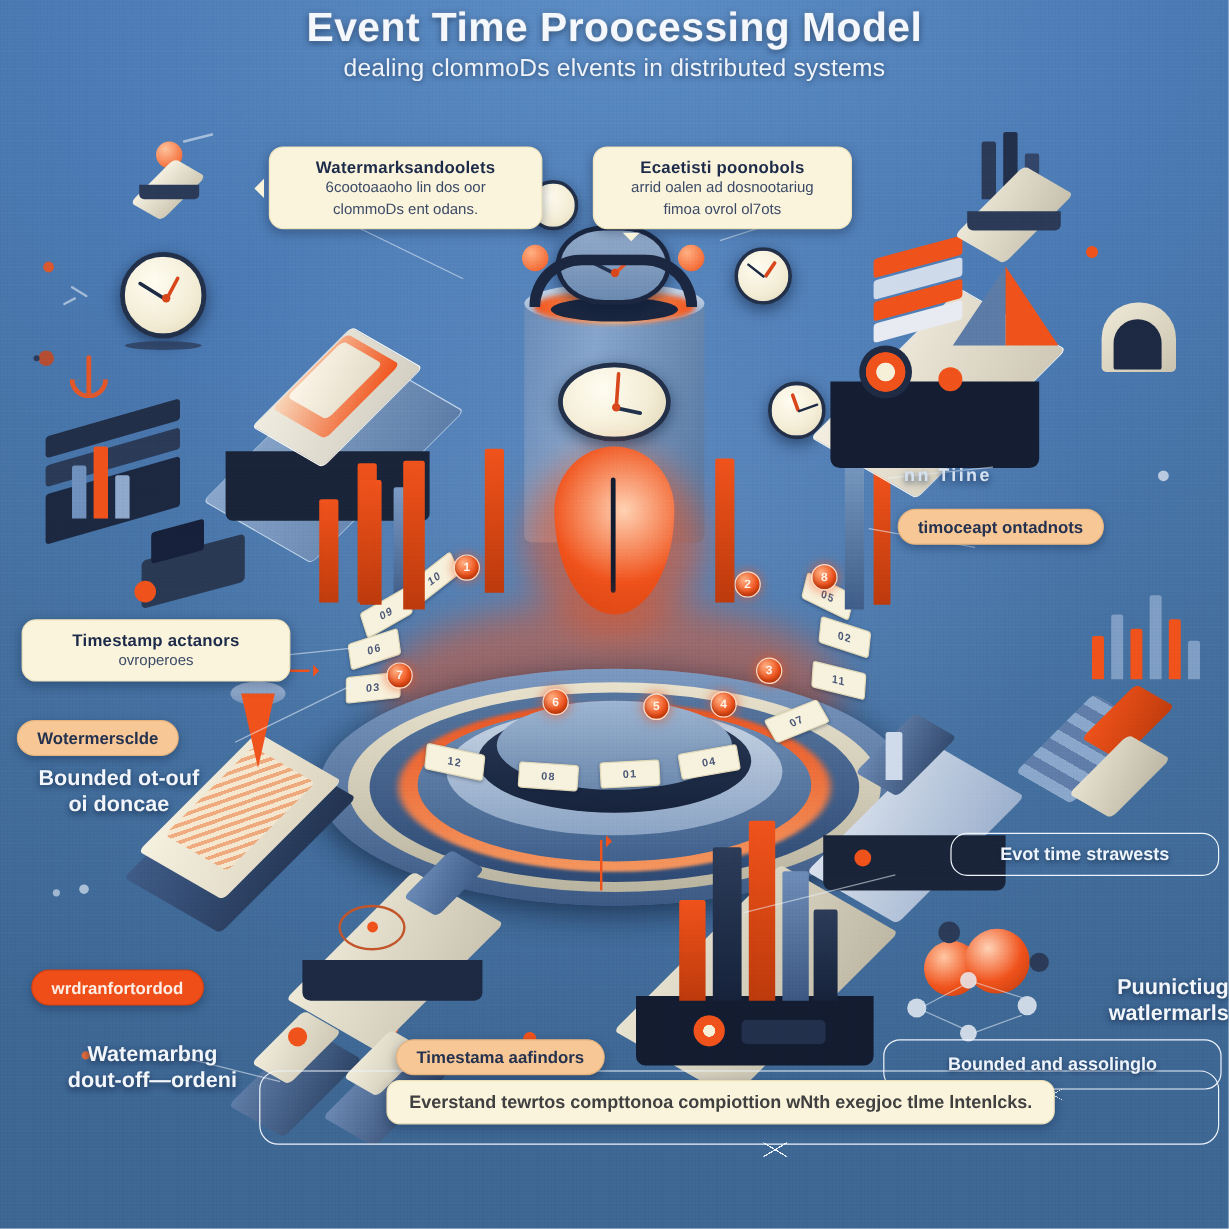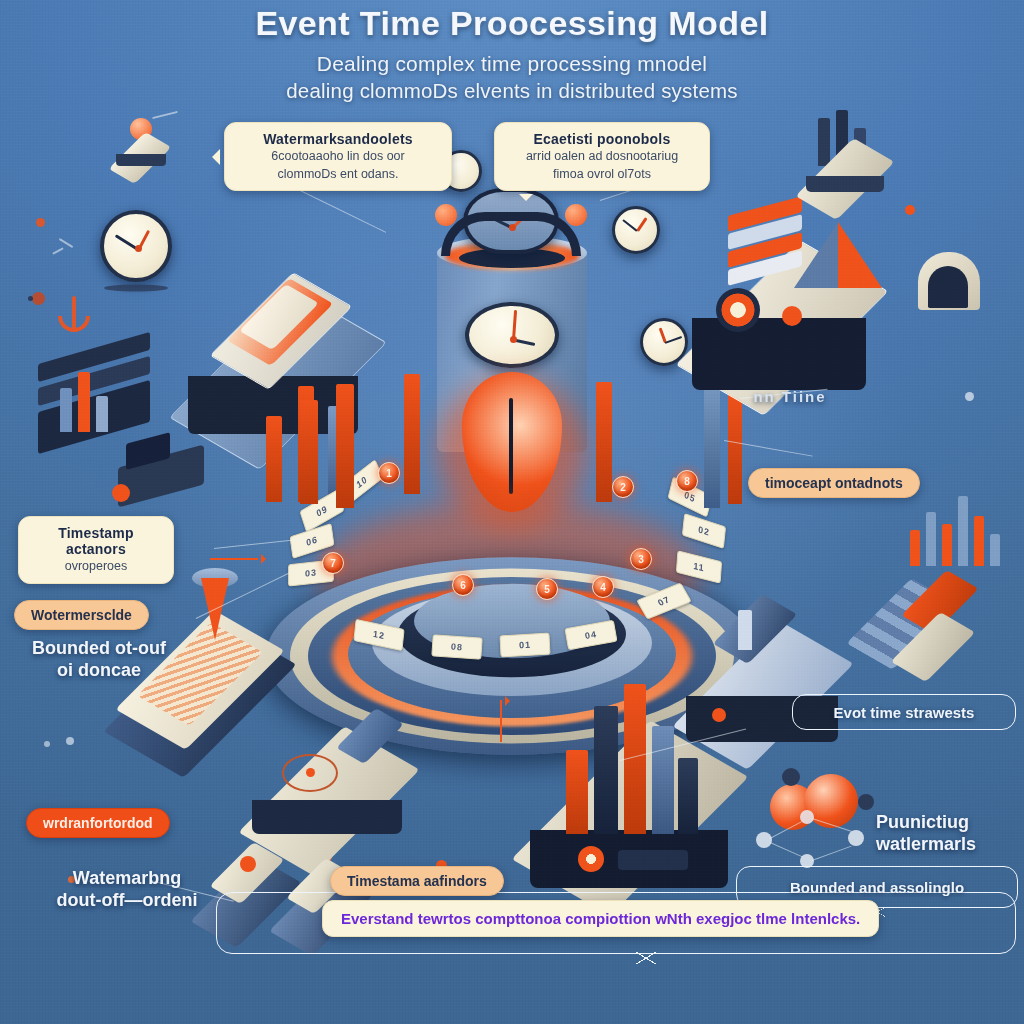--- a/index.html
+++ b/index.html
@@ -78,21 +78,21 @@
   .outline-box.tailed::after{
     content:""; position:absolute; left:50%; margin-left:-9px; bottom:-10px;
     width:18px; height:10px; background:
       linear-gradient(to bottom right, transparent 49%, #eef4fb 49% 52%, transparent 52%),
       linear-gradient(to bottom left, transparent 49%, #eef4fb 49% 52%, transparent 52%);
   }
 
   .banner{
     position:absolute; z-index:35; background:#fbf4dc; border:1px solid #ece0b9;
     border-radius:11px; padding:9px 18px; font-size:15px; font-weight:700;
-    color:#6d28d9; white-space:nowrap; box-shadow:0 3px 9px rgba(12,30,60,.35);
+    color:#404040; white-space:nowrap; box-shadow:0 3px 9px rgba(12,30,60,.35);
   }
 
   .platform{
     position:absolute; border-radius:6px;
     transform: rotate(-45deg) skewX(15deg) scaleY(.56);
   }
 
   
   .dial{
     position:absolute; border-radius:50%;
@@ -139,21 +139,20 @@
     border:5px solid transparent; border-left-color:#f0521b; border-right:0;
   }
 </style>
 </head>
 <body>
 
 <div id="stage">
 
   <div class="titlewrap">
     <div class="title">Event Time Proocessing Model</div>
-    <div class="sub1">Dealing complex time processing mnodel</div>
     <div class="sub2">dealing clommoDs elvents in distributed systems</div>
   </div>
 
   <div>
     <div class="dot" style="left:36px;top:218px;width:9px;height:9px;background:#f0521b;opacity:.85;"></div>
     <div class="dot" style="left:32px;top:292px;width:13px;height:13px;background:#cf4414;opacity:.8;"></div>
     <div class="dot" style="left:28px;top:296px;width:5px;height:5px;background:#2a3a58;"></div>
     <div class="spark" style="left:58px;top:242px;width:16px;height:2px;transform:rotate(32deg);"></div>
     <div class="spark" style="left:52px;top:250px;width:12px;height:2px;transform:rotate(-28deg);"></div>
     <div class="spark" style="left:120px;top:742px;width:20px;height:2px;transform:rotate(22deg);"></div>
@@ -444,41 +443,41 @@
     <div class="bd">clommoDs ent odans.</div>
   </div>
 
   <div class="callout tail-bl" style="left:494px;top:122px;width:216px;">
     <div class="hd">Ecaetisti poonobols</div>
     <div class="bd">arrid oalen ad dosnootariug</div>
     <div class="bd">fimoa ovrol ol7ots</div>
   </div>
 
 
-  <div class="callout" style="left:18px;top:516px;width:156px;">
+  <div class="callout" style="left:18px;top:516px;width:224px;">
     <div class="hd">Timestamp actanors</div>
     <div class="bd">ovroperoes</div>
   </div>
 
-  <div class="pill peach" style="left:748px;top:424px;margin-top:44px;">timoceapt ontadnots</div>
+  <div class="pill peach" style="left:748px;top:424px;">timoceapt ontadnots</div>
   <div class="pill peach" style="left:14px;top:600px;">Wotermersclde</div>
   <div class="pill orange" style="left:26px;top:808px;">wrdranfortordod</div>
   <div class="pill peach" style="left:330px;top:866px;">Timestama aafindors</div>
 
   <div class="freetext" style="left:6px;top:638px;width:186px;">
     <div>Bounded ot-ouf</div>
     <div>oi doncae</div>
   </div>
 
   <div class="freetext" style="left:34px;top:868px;width:186px;">
     <div>Watemarbng</div>
     <div>dout-off—ordeni</div>
   </div>
 
-  <div class="freetext" style="left:876px;top:812px;width:148px;text-align:left;">
+  <div class="freetext" style="left:876px;top:812px;width:148px;text-align:right;">
     <div>Puunictiug</div>
     <div>watlermarls</div>
   </div>
 
   <div class="freetext sm" style="left:742px;top:388px;width:96px;color:#d6e2f0;font-size:15px;letter-spacing:2px;">
     <div>nn  Tiine</div>
   </div>
 
   <div class="outline-box" style="left:792px;top:694px;width:224px;height:36px;">Evot time strawests</div>
 

